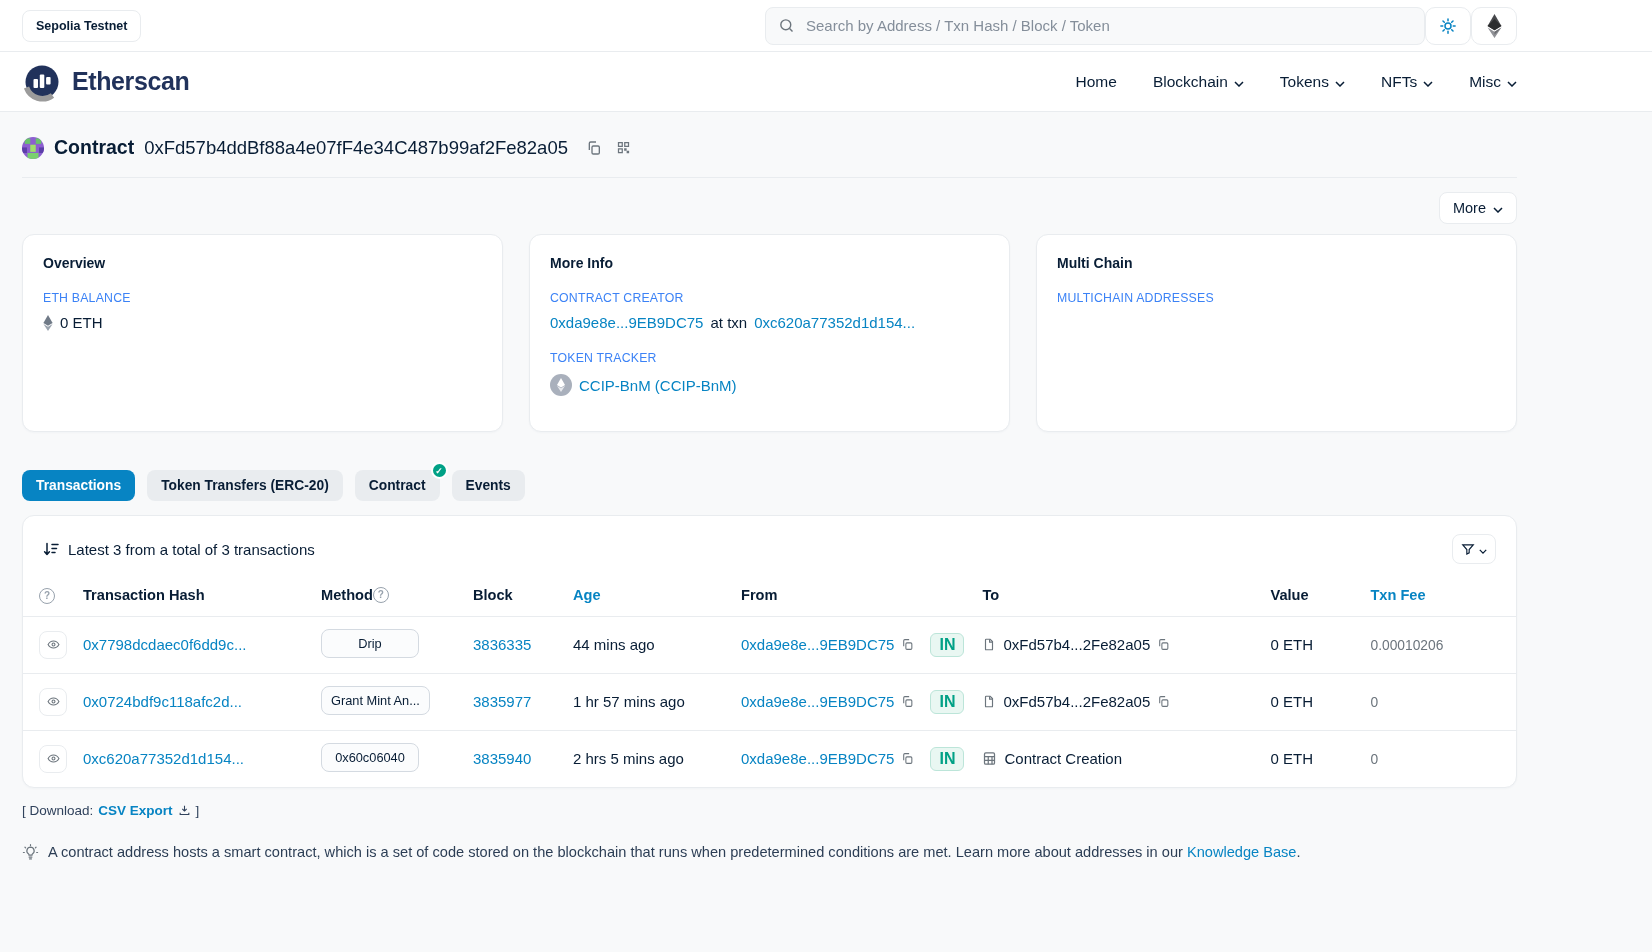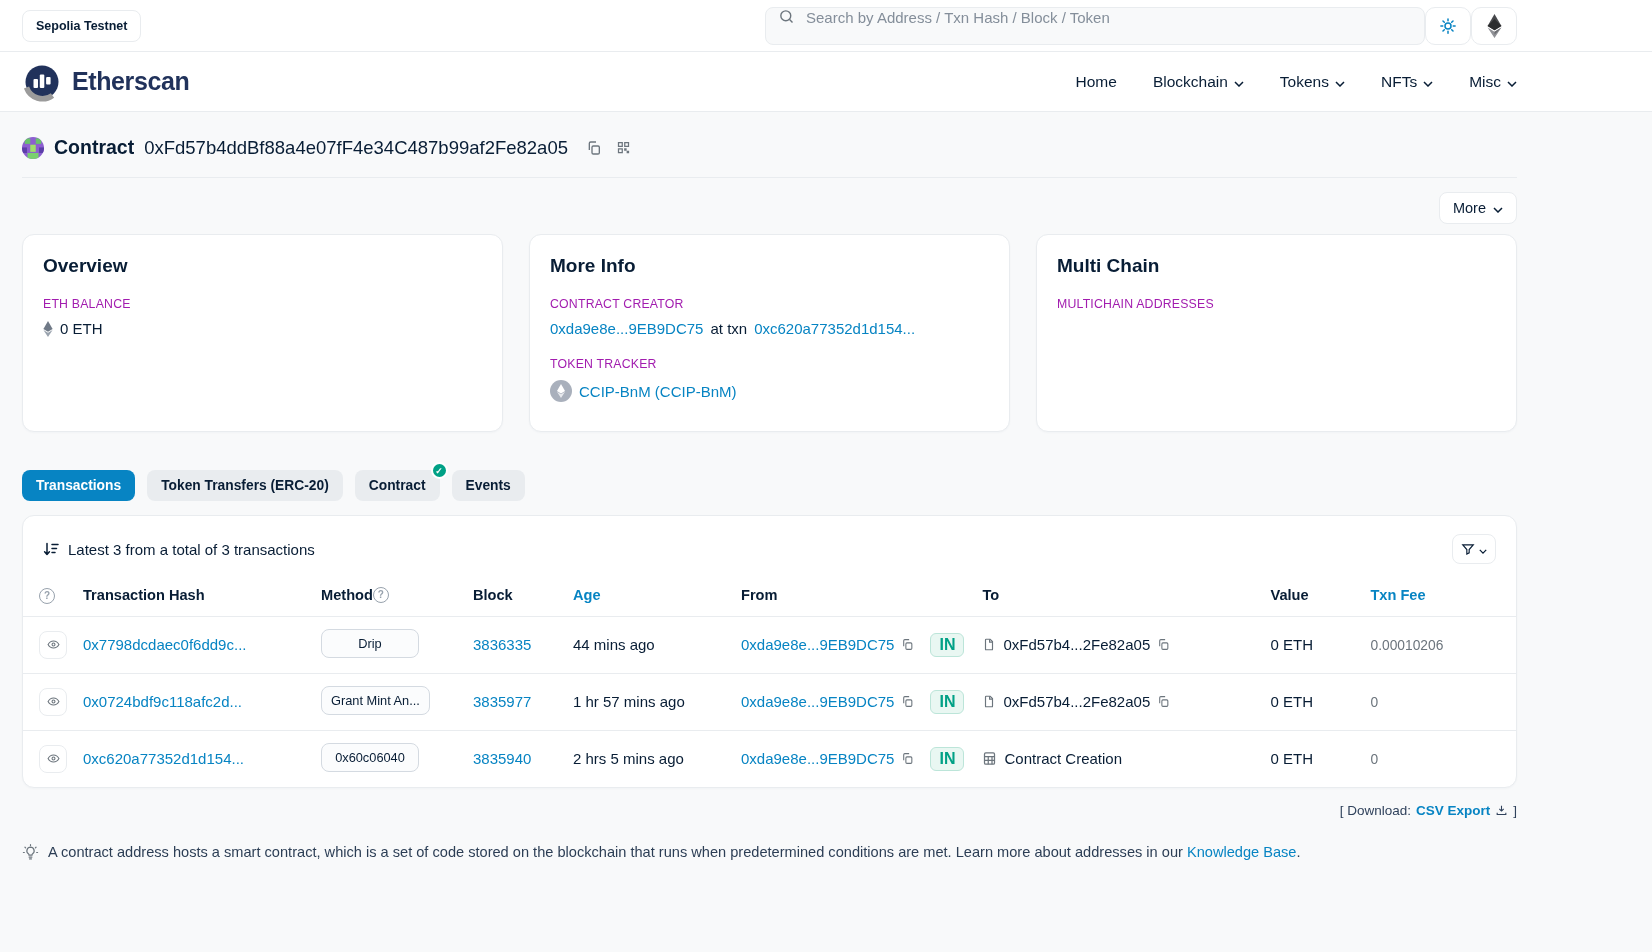--- a/index.html
+++ b/index.html
@@ -13,21 +13,21 @@
   }
   .shell { width:1495px; margin-left:22px; }
 
   
   .topbar { background:#fff; border-bottom:1px solid #e9ecef; height:52px; display:flex; align-items:center; }
   .topbar-inner { display:flex; align-items:center; }
   .network-badge { border:1px solid #e9ecef; border-radius:8px; background:#fff; padding:8px 13px;
     font-size:12.5px; font-weight:700; color:#081d35; cursor:pointer; }
   .spacer { flex:1; }
   .search-box { width:660px; height:38px; background:#f8f9fa; border:1px solid #e9ecef; border-radius:8px;
-    display:flex; align-items:flex-start; padding:0 12px; gap:9px; color:#848d98; }
+    display:flex; align-items:center; padding:0 12px; gap:9px; color:#848d98; }
   .search-box input { border:none; outline:none; background:transparent; flex:1; font-size:15px;
     font-family:"Liberation Sans", sans-serif; color:#081d35; }
   .search-box input::placeholder { color:#848e9a; }
   .icon-btn { width:46px; height:38px; border:1px solid #e9ecef; border-radius:10px; background:#fff;
     display:flex; align-items:center; justify-content:center; cursor:pointer; }
 
   
   .navbar { background:#fff; border-bottom:1px solid #e9ecef; height:60px; display:flex; align-items:center; }
   .navbar-inner { display:flex; align-items:center; }
   .brand { display:flex; align-items:center; gap:10px; cursor:pointer; }
@@ -46,22 +46,22 @@
 
   .more-row { display:flex; justify-content:flex-end; margin-top:14px; }
   .more-btn { background:#fff; border:1px solid #e9ecef; border-radius:8px; padding:7px 13px;
     font-size:14.5px; color:#081d35; display:flex; align-items:center; gap:7px; cursor:pointer;
     font-family:"Liberation Sans", sans-serif; }
 
   
   .cards { margin-top:10px; display:grid; grid-template-columns:1fr 1fr 1fr; gap:26px; }
   .card { background:#fff; border:1px solid #e9ecef; border-radius:12px; padding:20px; height:198px;
     box-shadow:0 1px 2px rgba(33,50,91,.03); }
-  .card-title { font-size:19px; font-weight:700; }
-  .card-label { font-size:12.3px; color:#a21caf; margin-top:20px; letter-spacing:.2px; }
+  .card-title { font-size:14px; font-weight:700; }
+  .card-label { font-size:12.3px; color:#3b82f6; margin-top:20px; letter-spacing:.2px; }
   .card-line { margin-top:9px; display:flex; align-items:center; gap:7px; font-size:15px; }
   .lnk { color:#0784c3; text-decoration:none; cursor:pointer; }
   .portal-btn { border:1px solid #dfe3e8; border-radius:8px; background:#fff; padding:5px 11px;
     font-size:13px; font-weight:600; color:#081d35; display:flex; align-items:center; gap:7px; cursor:pointer;
     font-family:"Liberation Sans", sans-serif; }
   .token-circle { width:22px; height:22px; border-radius:50%; background:#a9b0bc;
     display:flex; align-items:center; justify-content:center; }
 
   
   .tabs { margin-top:38px; display:flex; gap:12px; }
@@ -99,21 +99,21 @@
     overflow:hidden; text-overflow:ellipsis; max-width:118px; font-family:"Liberation Sans", sans-serif; }
   .in-badge { display:inline-flex; align-items:center; justify-content:center; width:34px; height:24px;
     border-radius:6px; background:#e9f7f2; border:1px solid #bce5d9; color:#00a186; font-size:16px;
     font-weight:700; }
   .cell-flex { display:flex; align-items:center; gap:7px; }
   .copy-btn { border:none; background:transparent; color:#6c757d; cursor:pointer; padding:0;
     display:flex; align-items:center; }
   .fee { color:#6c757d; font-size:13.8px; }
   .muted-ic { color:#6c757d; display:flex; align-items:center; }
 
-  .download-row { display:flex; justify-content:flex-end; align-items:center; gap:5px; margin-top:15px;
+  .download-row { display:flex; align-items:center; gap:5px; margin-top:15px;
     font-size:13.5px; color:#30425c; }
   .download-row .lnk { font-weight:700; }
 
   .footer-note { display:flex; align-items:center; gap:9px; margin-top:26px; font-size:14.6px; color:#2c3e55; }
 </style>
 </head>
 <body>
 
 <div class="topbar">
   <div class="shell topbar-inner">

